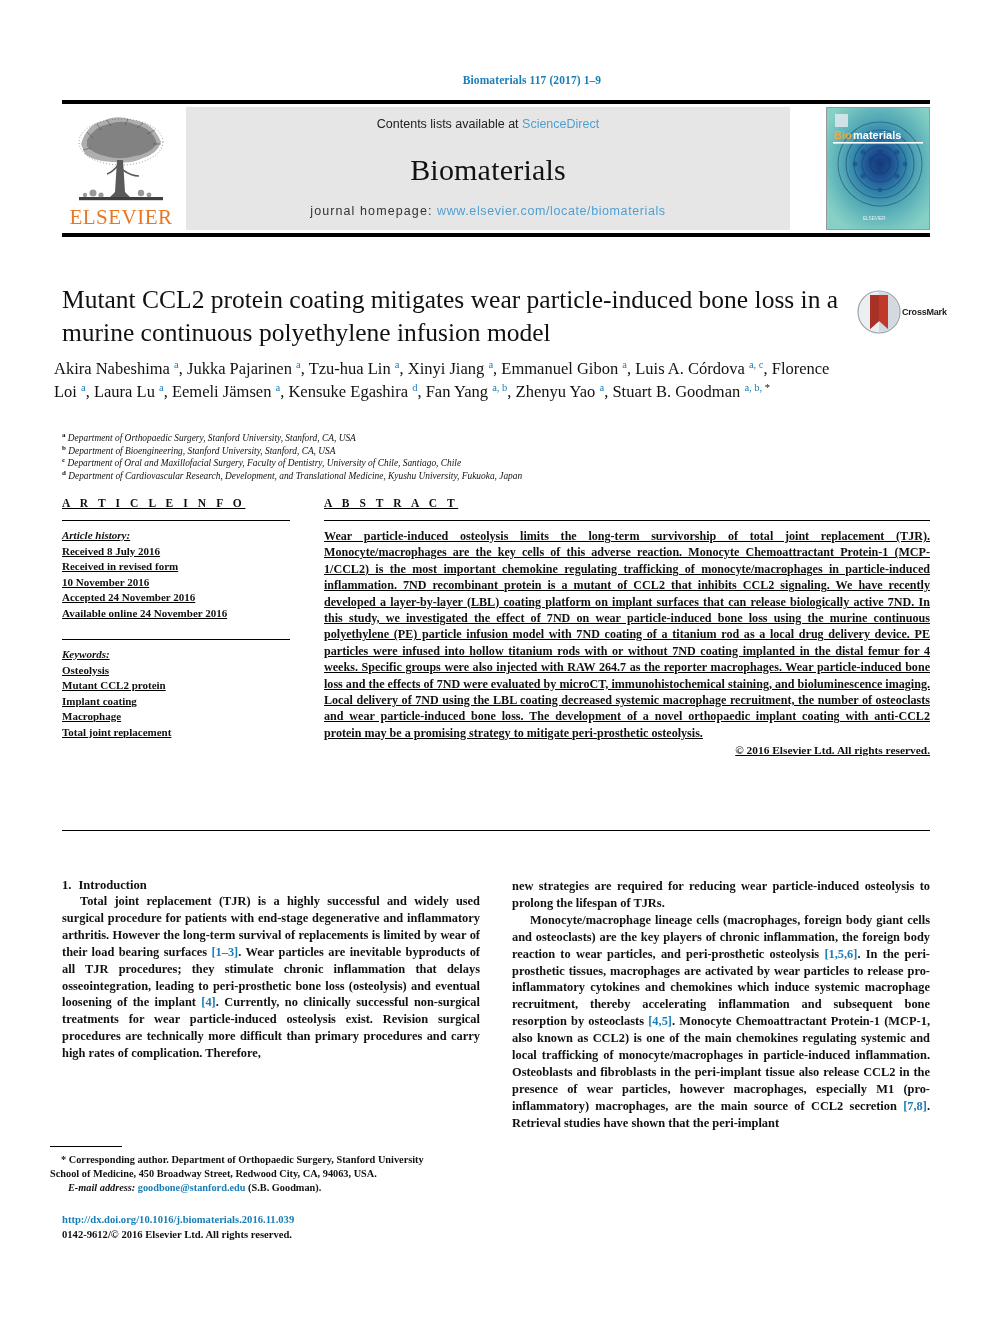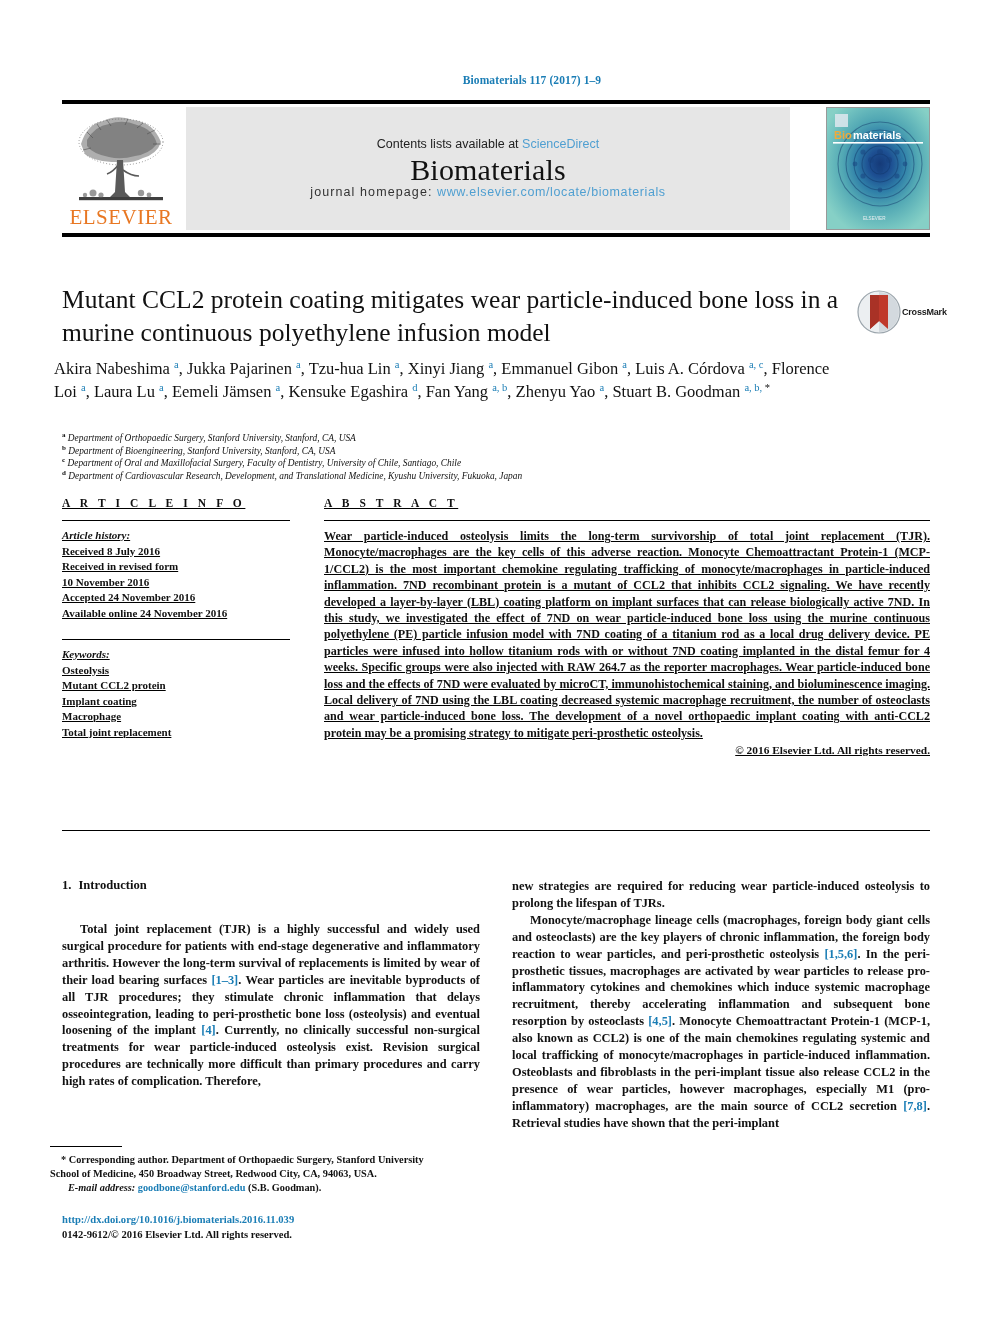--- a/index.html
+++ b/index.html
@@ -76,21 +76,21 @@
     color: #E87722;
     line-height: 1;
     margin-top: 1px;
   }
   .center-band {
     flex: 1 1 auto;
     background: #e6e6e6;
     display: flex;
     flex-direction: column;
     align-items: center;
-    justify-content: center;
+    justify-content: space-between;
     padding: 10px 0 12px 0;
     box-sizing: border-box;
     margin: 0 6px;
   }
   .contents-line {
     font-family: "Liberation Sans", sans-serif;
     font-size: 12.5px;
     color: #222;
   }
   .contents-line .sd {
@@ -268,21 +268,21 @@
   }
   .body-col {
     width: 418px;
     flex: 0 0 418px;
   }
   .sec-heading {
     font-family: "Liberation Serif", serif;
     font-weight: bold;
     font-size: 12.6px;
     color: #111;
-    margin: 0 0 28px 0;
+    margin: 0 0 0 0;
   }
   .sec-heading .num { margin-right: 7px; }
   .body-p {
     font-family: "Liberation Serif", serif;
     font-size: 12.4px;
     line-height: 16.9px;
     text-align: justify;
     color: #111;
     margin: 0;
     text-indent: 18px;

